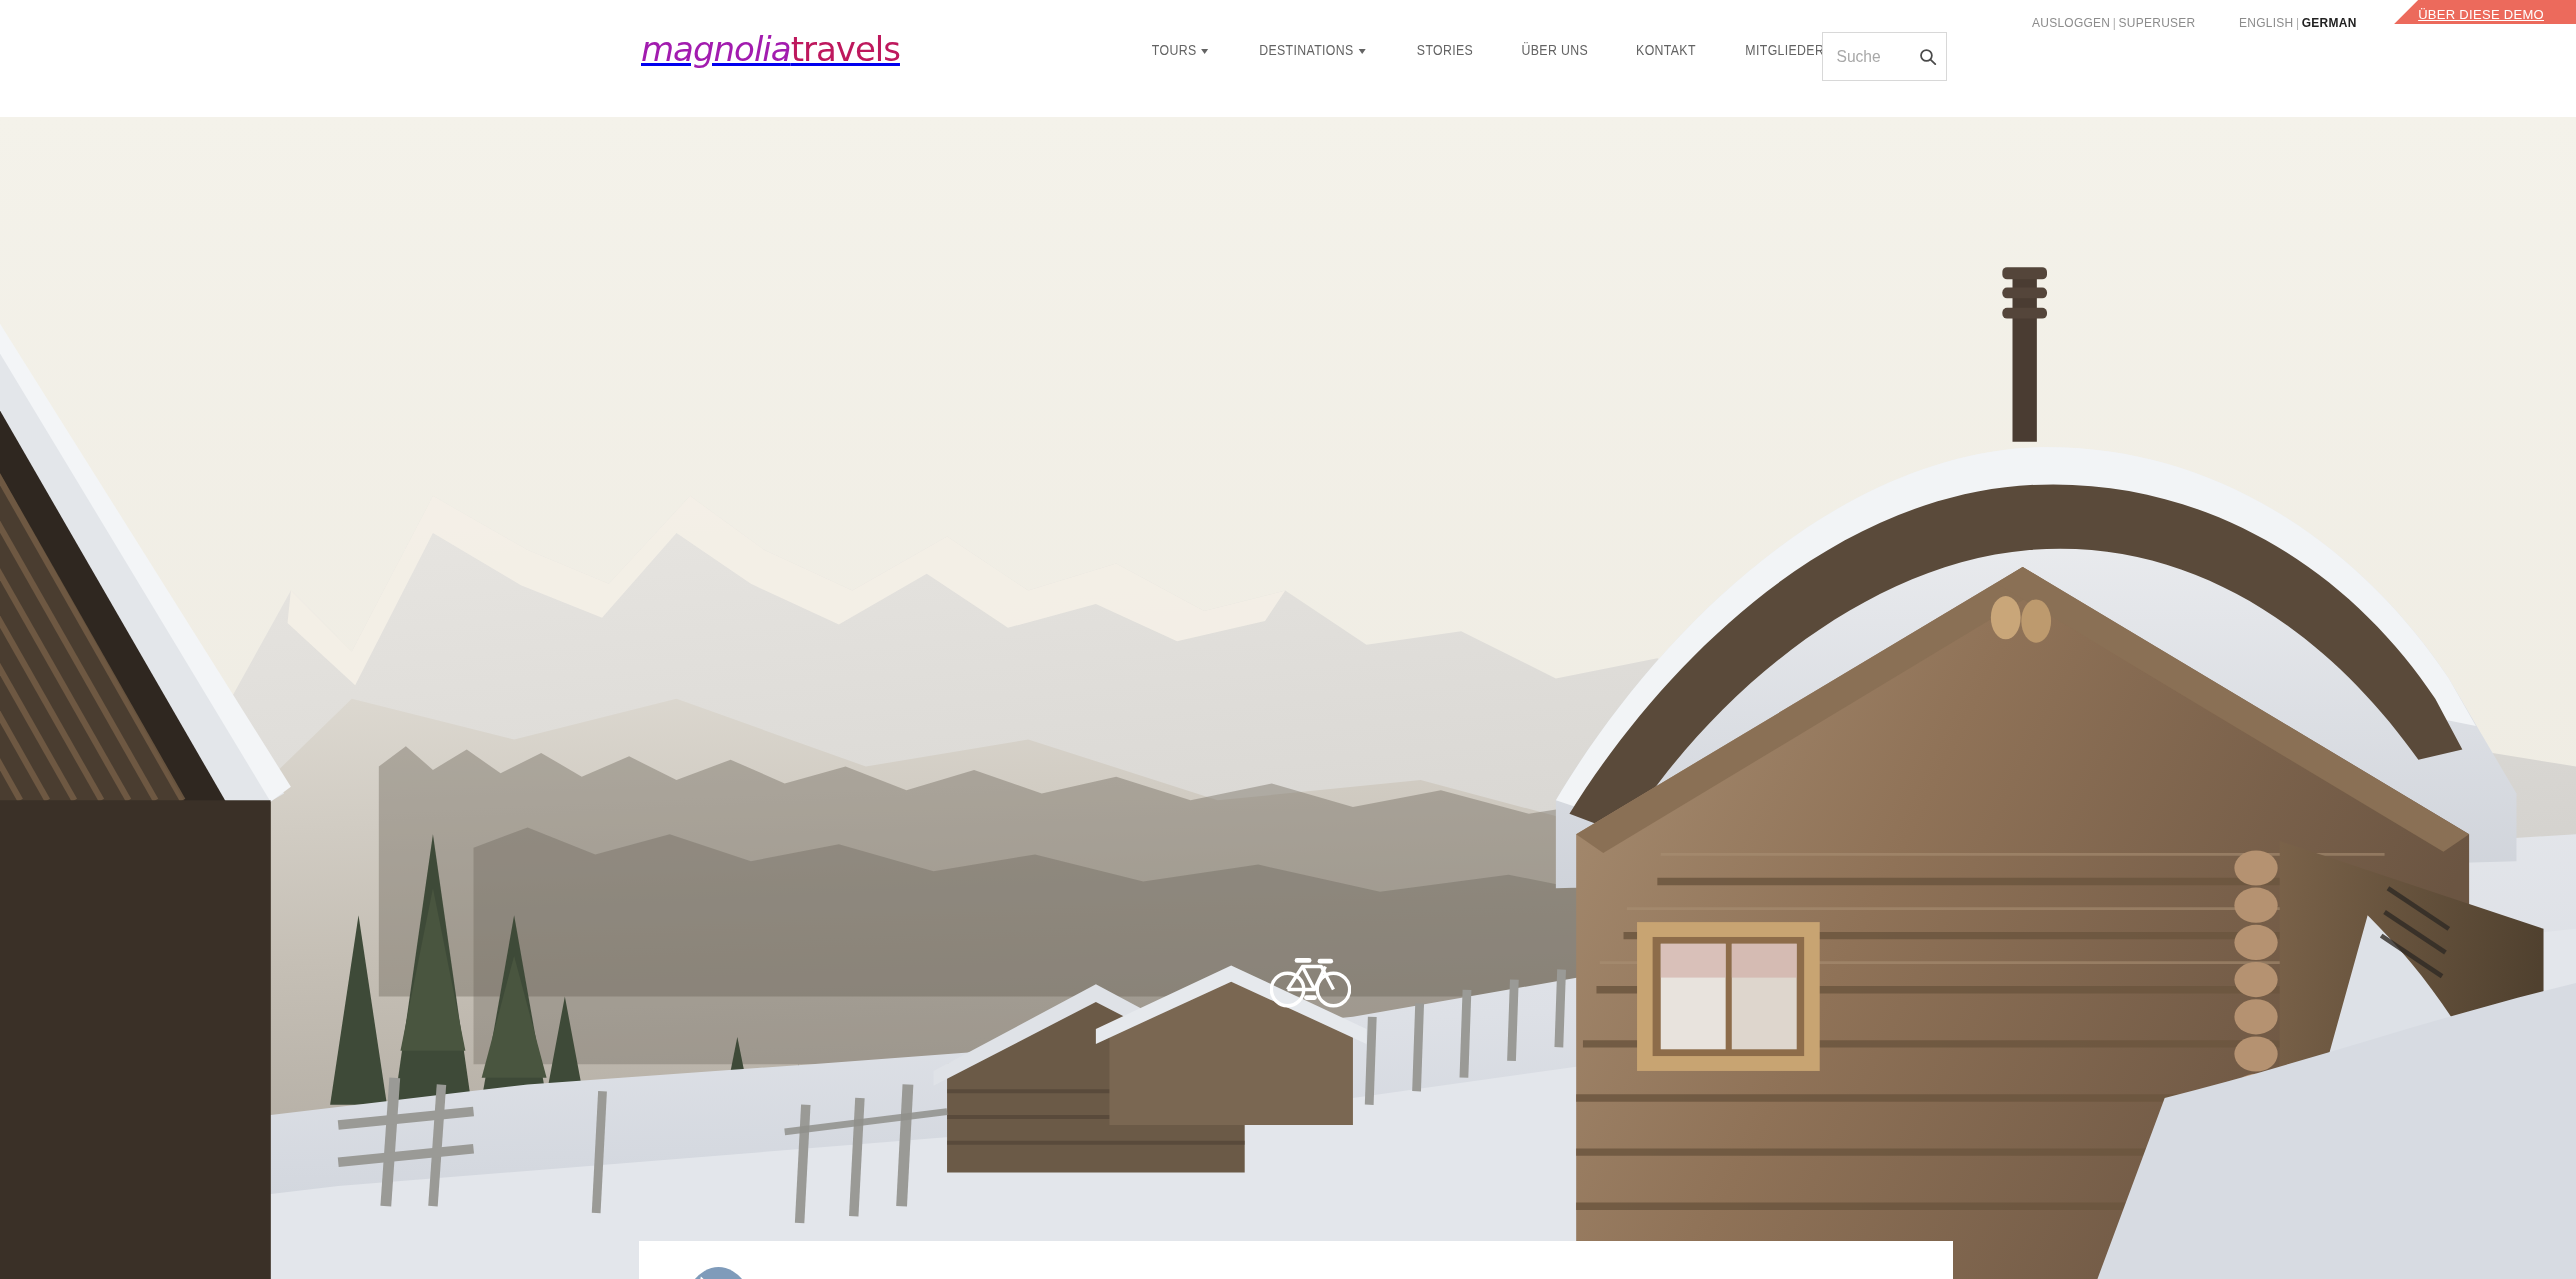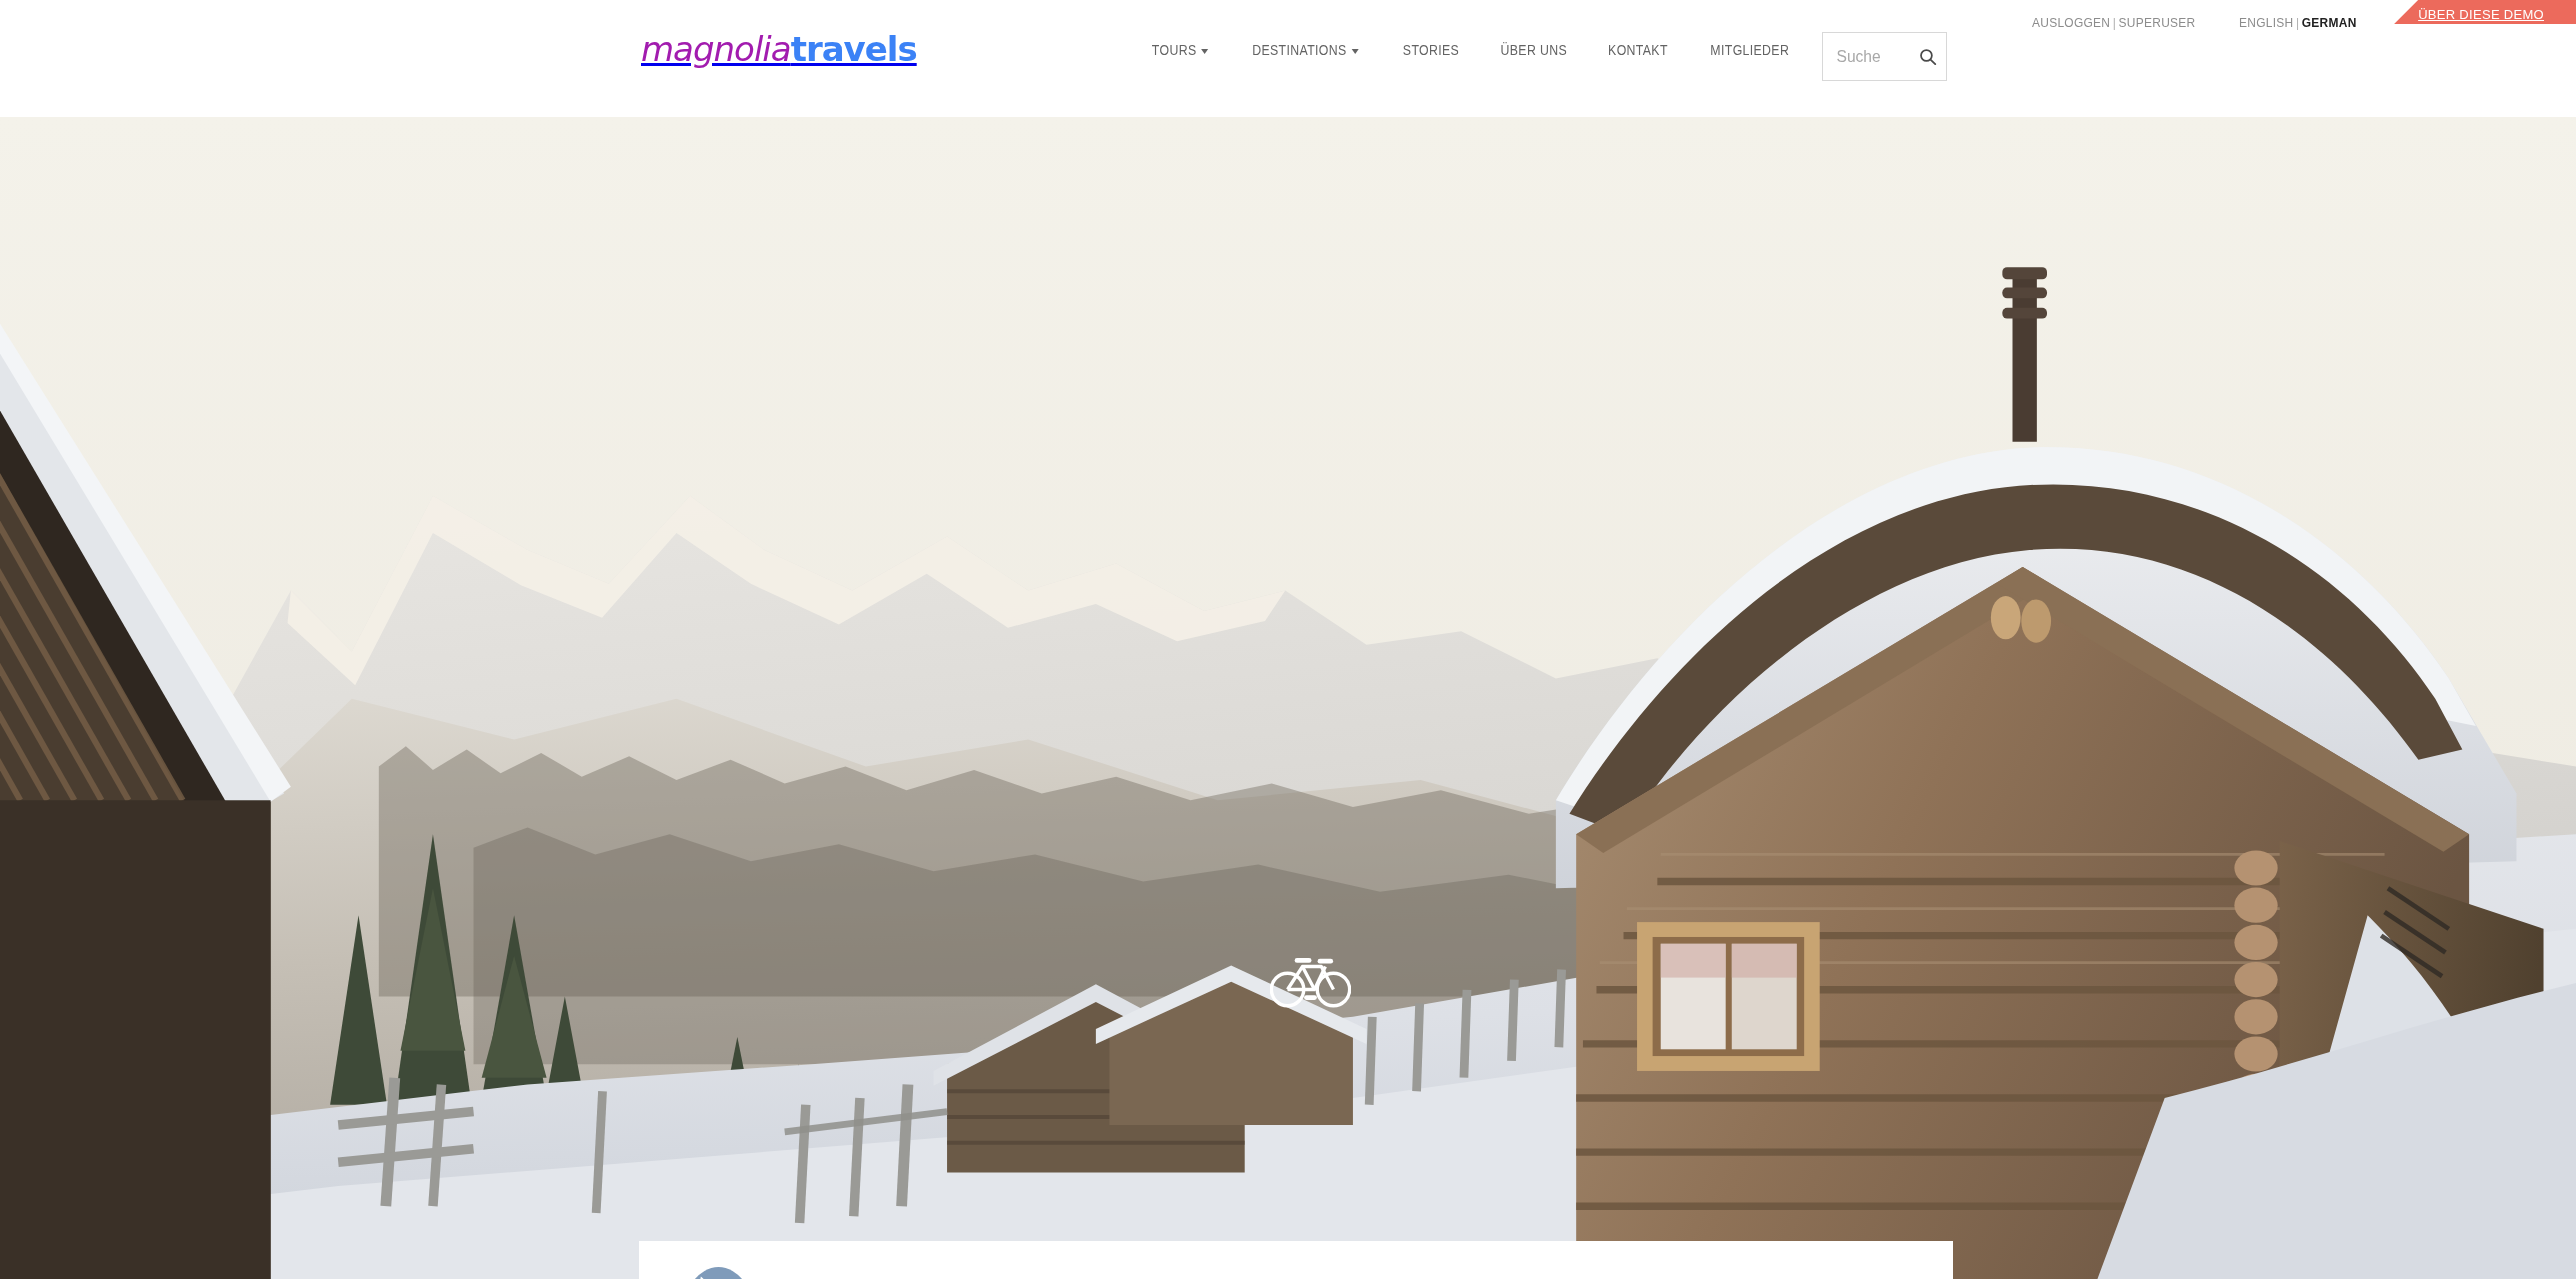--- a/index.html
+++ b/index.html
@@ -77,29 +77,29 @@
     position: absolute;
     left: 641px;
     top: 32px;
     font-size: 34px;
     letter-spacing: -1px;
     line-height: 1;
     white-space: nowrap;
     font-family: "DejaVu Sans", sans-serif;
   }
   .logo .logo-dark { color: #a21caf; font-weight: normal; font-style: italic; }
-  .logo .logo-light { color: #3b82f6; font-weight: bold; }
+  .logo .logo-light { color: #be185d; font-weight: normal; }
 
   .main-nav {
     position: absolute;
     left: 1136px;
     top: 42px;
     display: flex;
     align-items: center;
-    gap: 9px;
+    gap: 16px;
   }
   .nav-item {
     font-size: 14px;
     color: #636363;
     letter-spacing: 0.4px;
     text-decoration: none;
     white-space: nowrap;
     padding: 0 12px;
     display: flex;
     align-items: center;

